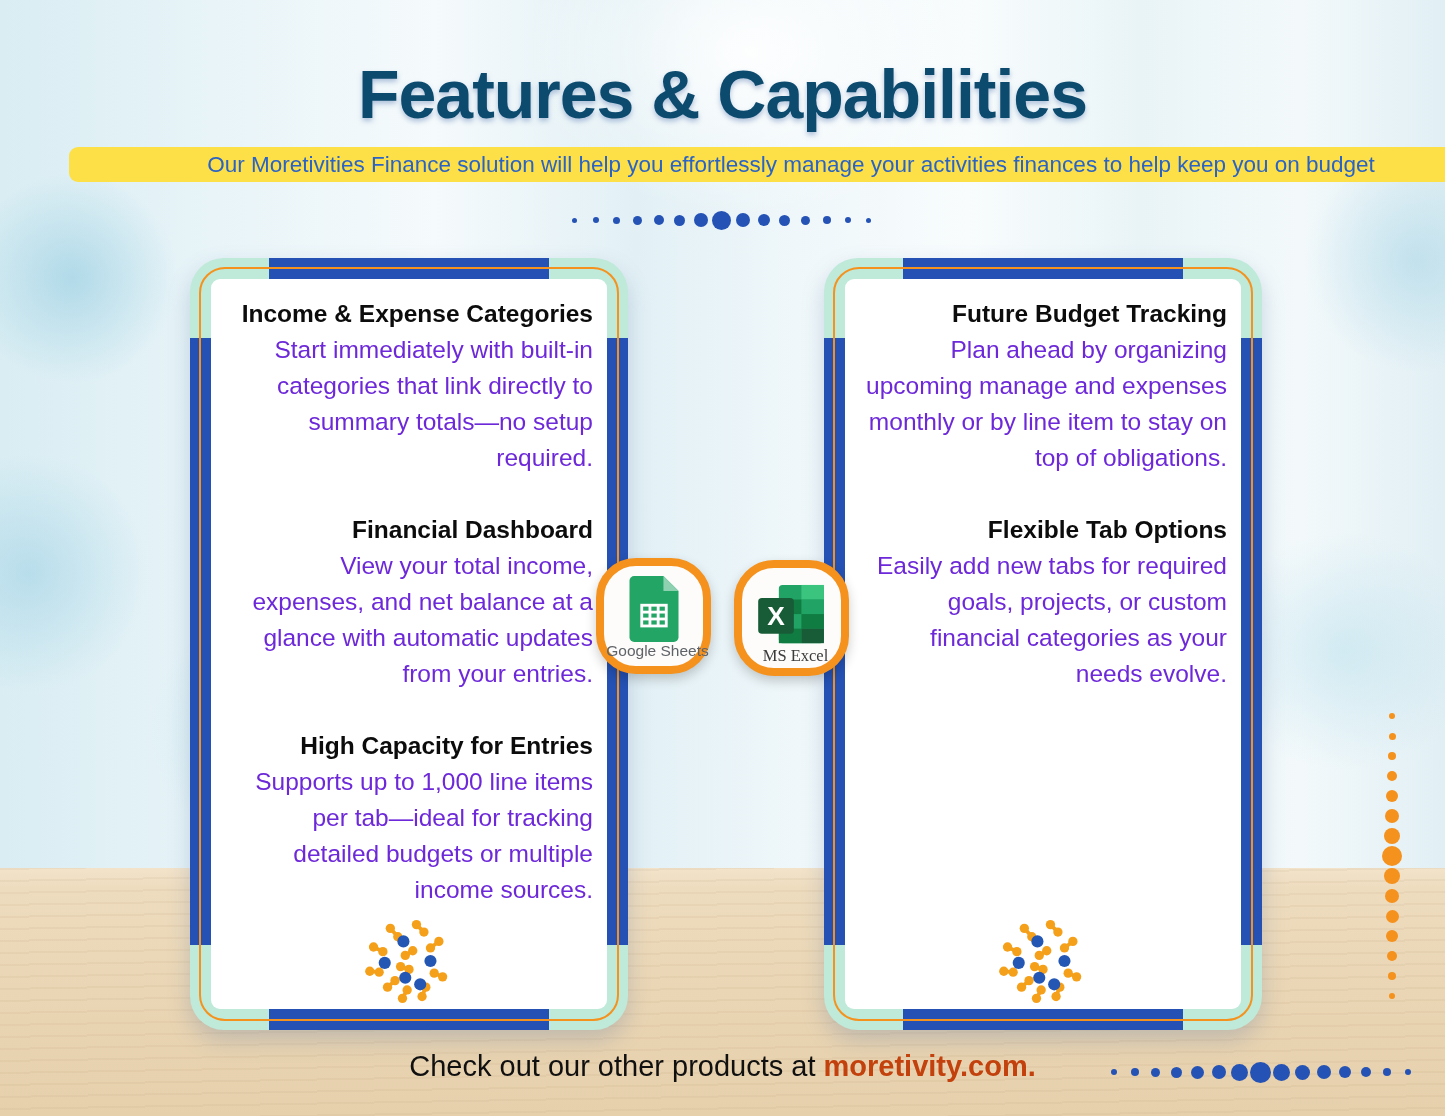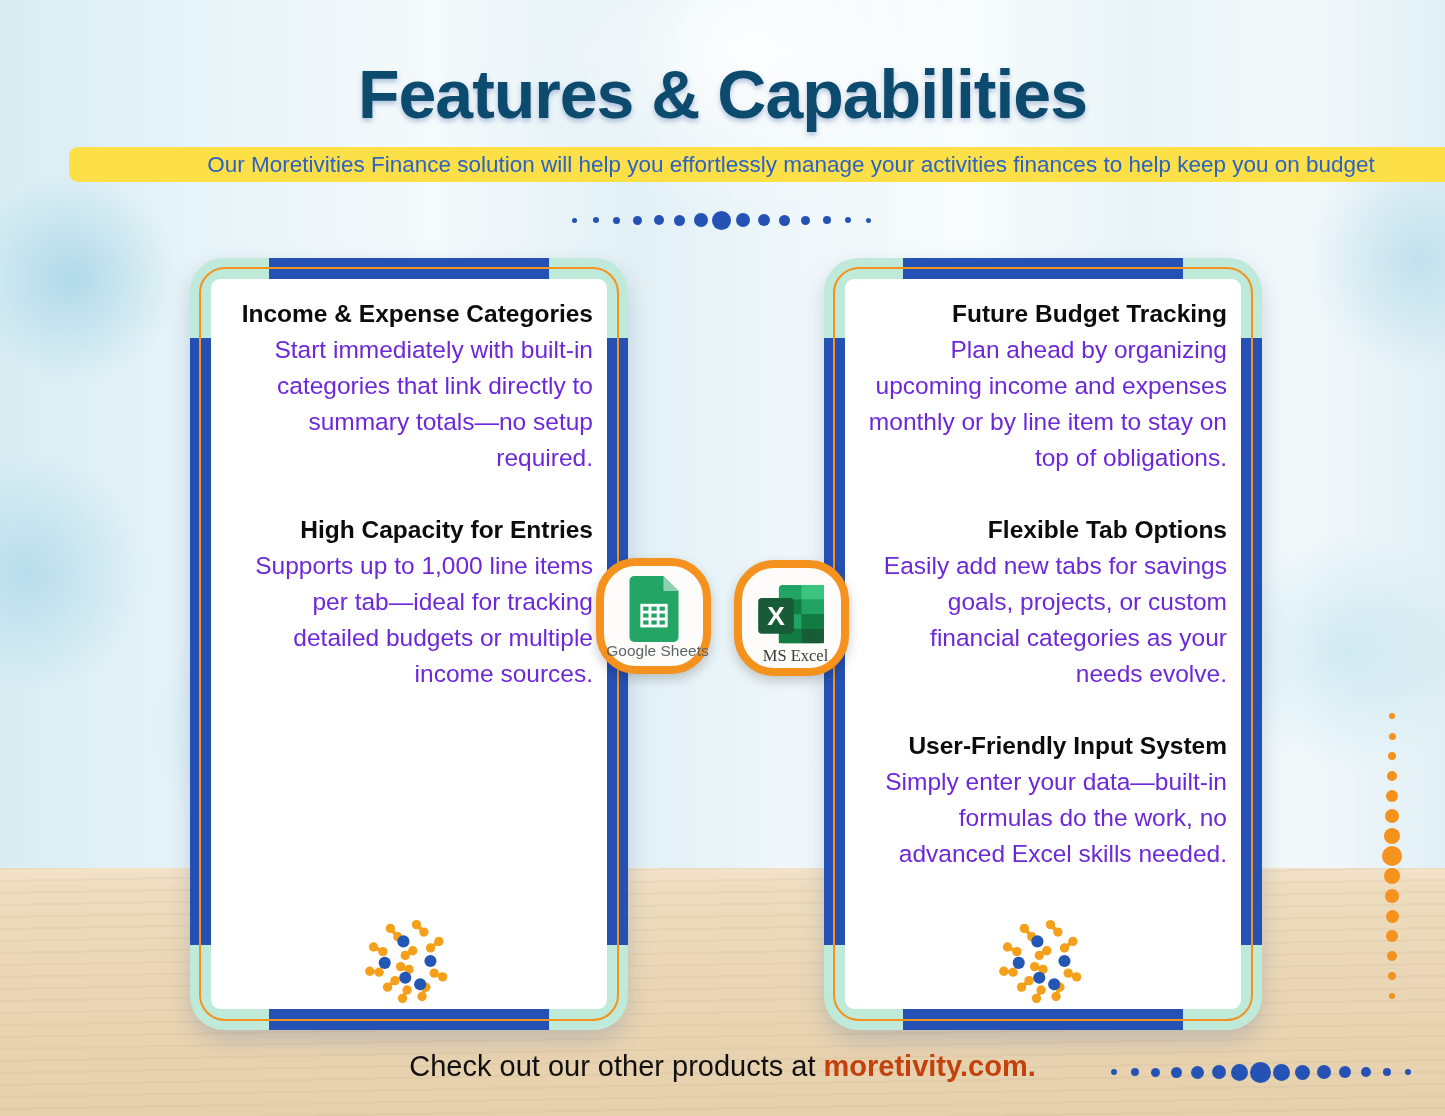--- a/index.html
+++ b/index.html
@@ -204,47 +204,47 @@
   <div class="bar bottom"></div>
   <div class="bar side-l"></div>
   <div class="bar side-r"></div>
   <div class="orange-line"></div>
   <div class="panel">
     <div class="feature">
       <h3>Income &amp; Expense Categories</h3>
       <p>Start immediately with built-in categories that link directly to summary totals—no setup required.</p>
     </div>
     <div class="feature">
+      <h3>Financial Dashboard</h3>
+      <p>View your total income, expenses, and net balance at a glance with automatic updates from your entries.</p>
+    </div>
+    <div class="feature">
       <h3>High Capacity for Entries</h3>
       <p>Supports up to 1,000 line items per tab—ideal for tracking detailed budgets or multiple income sources.</p>
     </div>
     <svg class="logo">
         <use href="#logo-cluster"></use>
       </svg>
   </div>
 </div>
 
 <div class="card right-card">
   <div class="bar top"></div>
   <div class="bar bottom"></div>
   <div class="bar side-l"></div>
   <div class="bar side-r"></div>
   <div class="orange-line"></div>
   <div class="panel align-right">
     <div class="feature">
       <h3>Future Budget Tracking</h3>
-      <p>Plan ahead by organizing upcoming income and expenses monthly or by line item to stay on top of obligations.</p>
+      <p>Plan ahead by organizing upcoming manage and expenses monthly or by line item to stay on top of obligations.</p>
     </div>
     <div class="feature">
       <h3>Flexible Tab Options</h3>
-      <p>Easily add new tabs for savings goals, projects, or custom financial categories as your needs evolve.</p>
-    </div>
-    <div class="feature">
-      <h3>User-Friendly Input System</h3>
-      <p>Simply enter your data—built-in formulas do the work, no advanced Excel skills needed.</p>
+      <p>Easily add new tabs for required goals, projects, or custom financial categories as your needs evolve.</p>
     </div>
     <svg class="logo">
         <use href="#logo-cluster"></use>
       </svg>
   </div>
 </div>
 
 <div class="badge sheets">
   <span class="icon-wrap">
     <svg width="50" height="66" viewBox="0 0 52 70">

